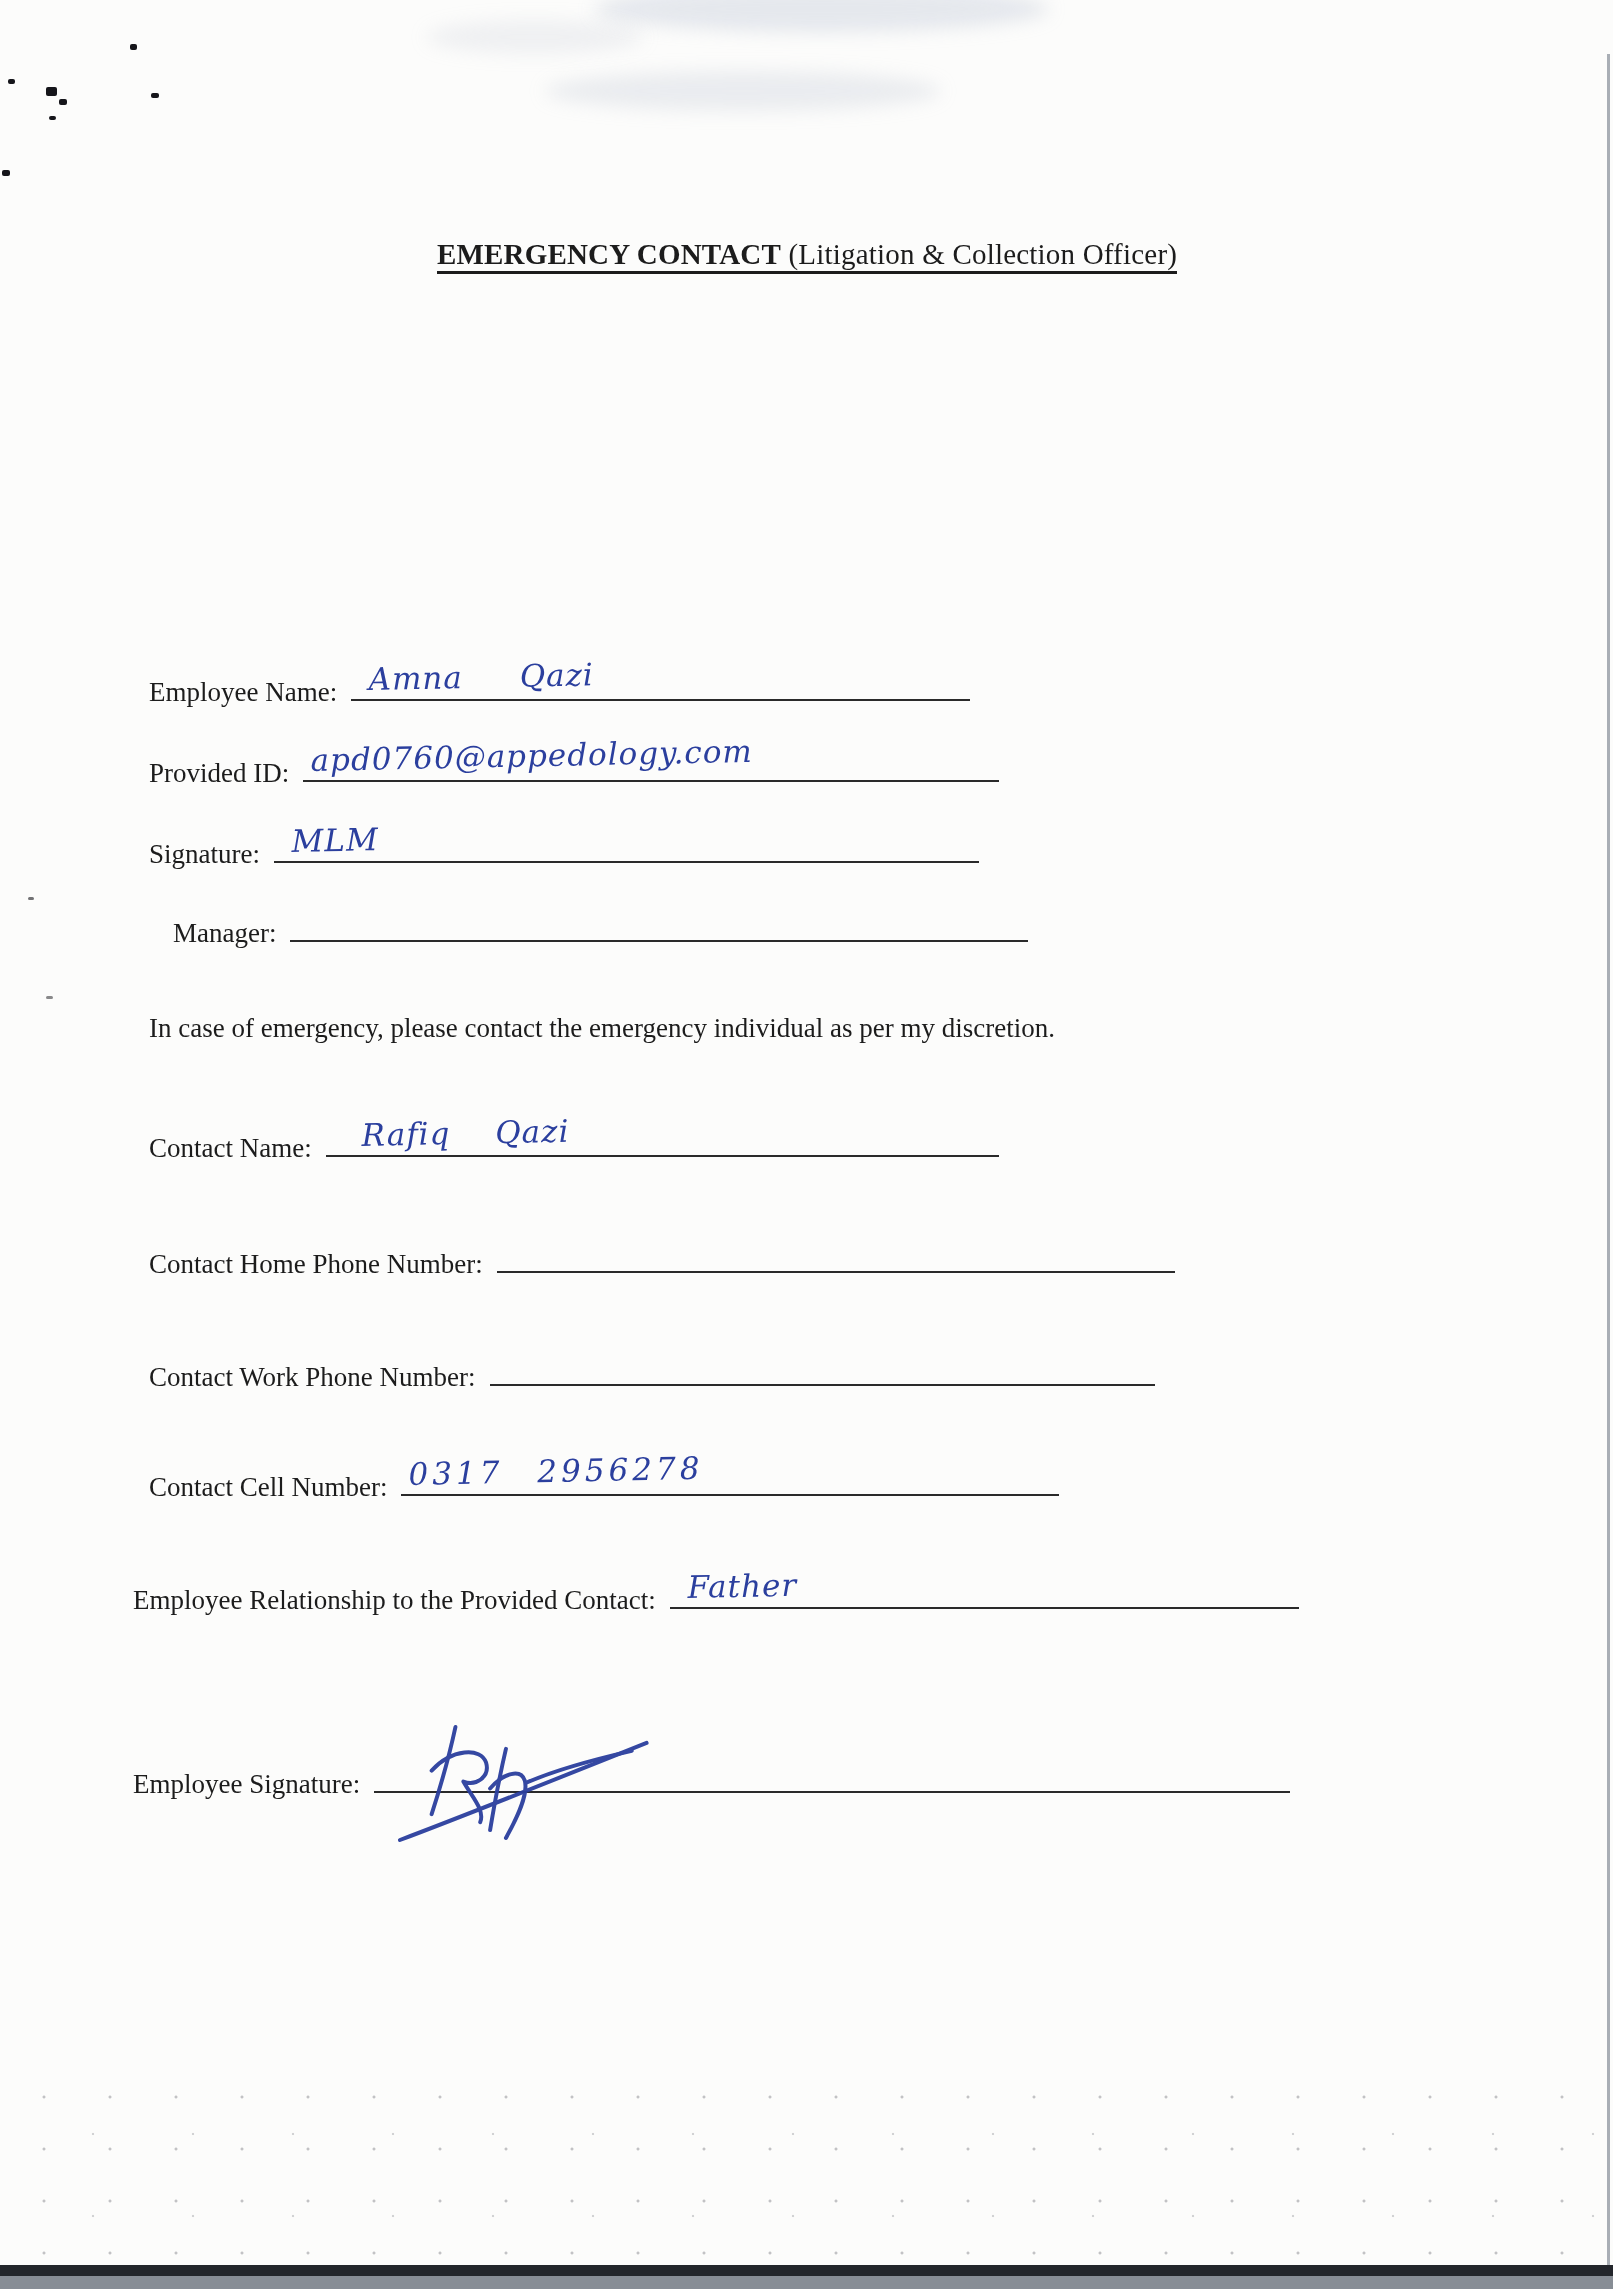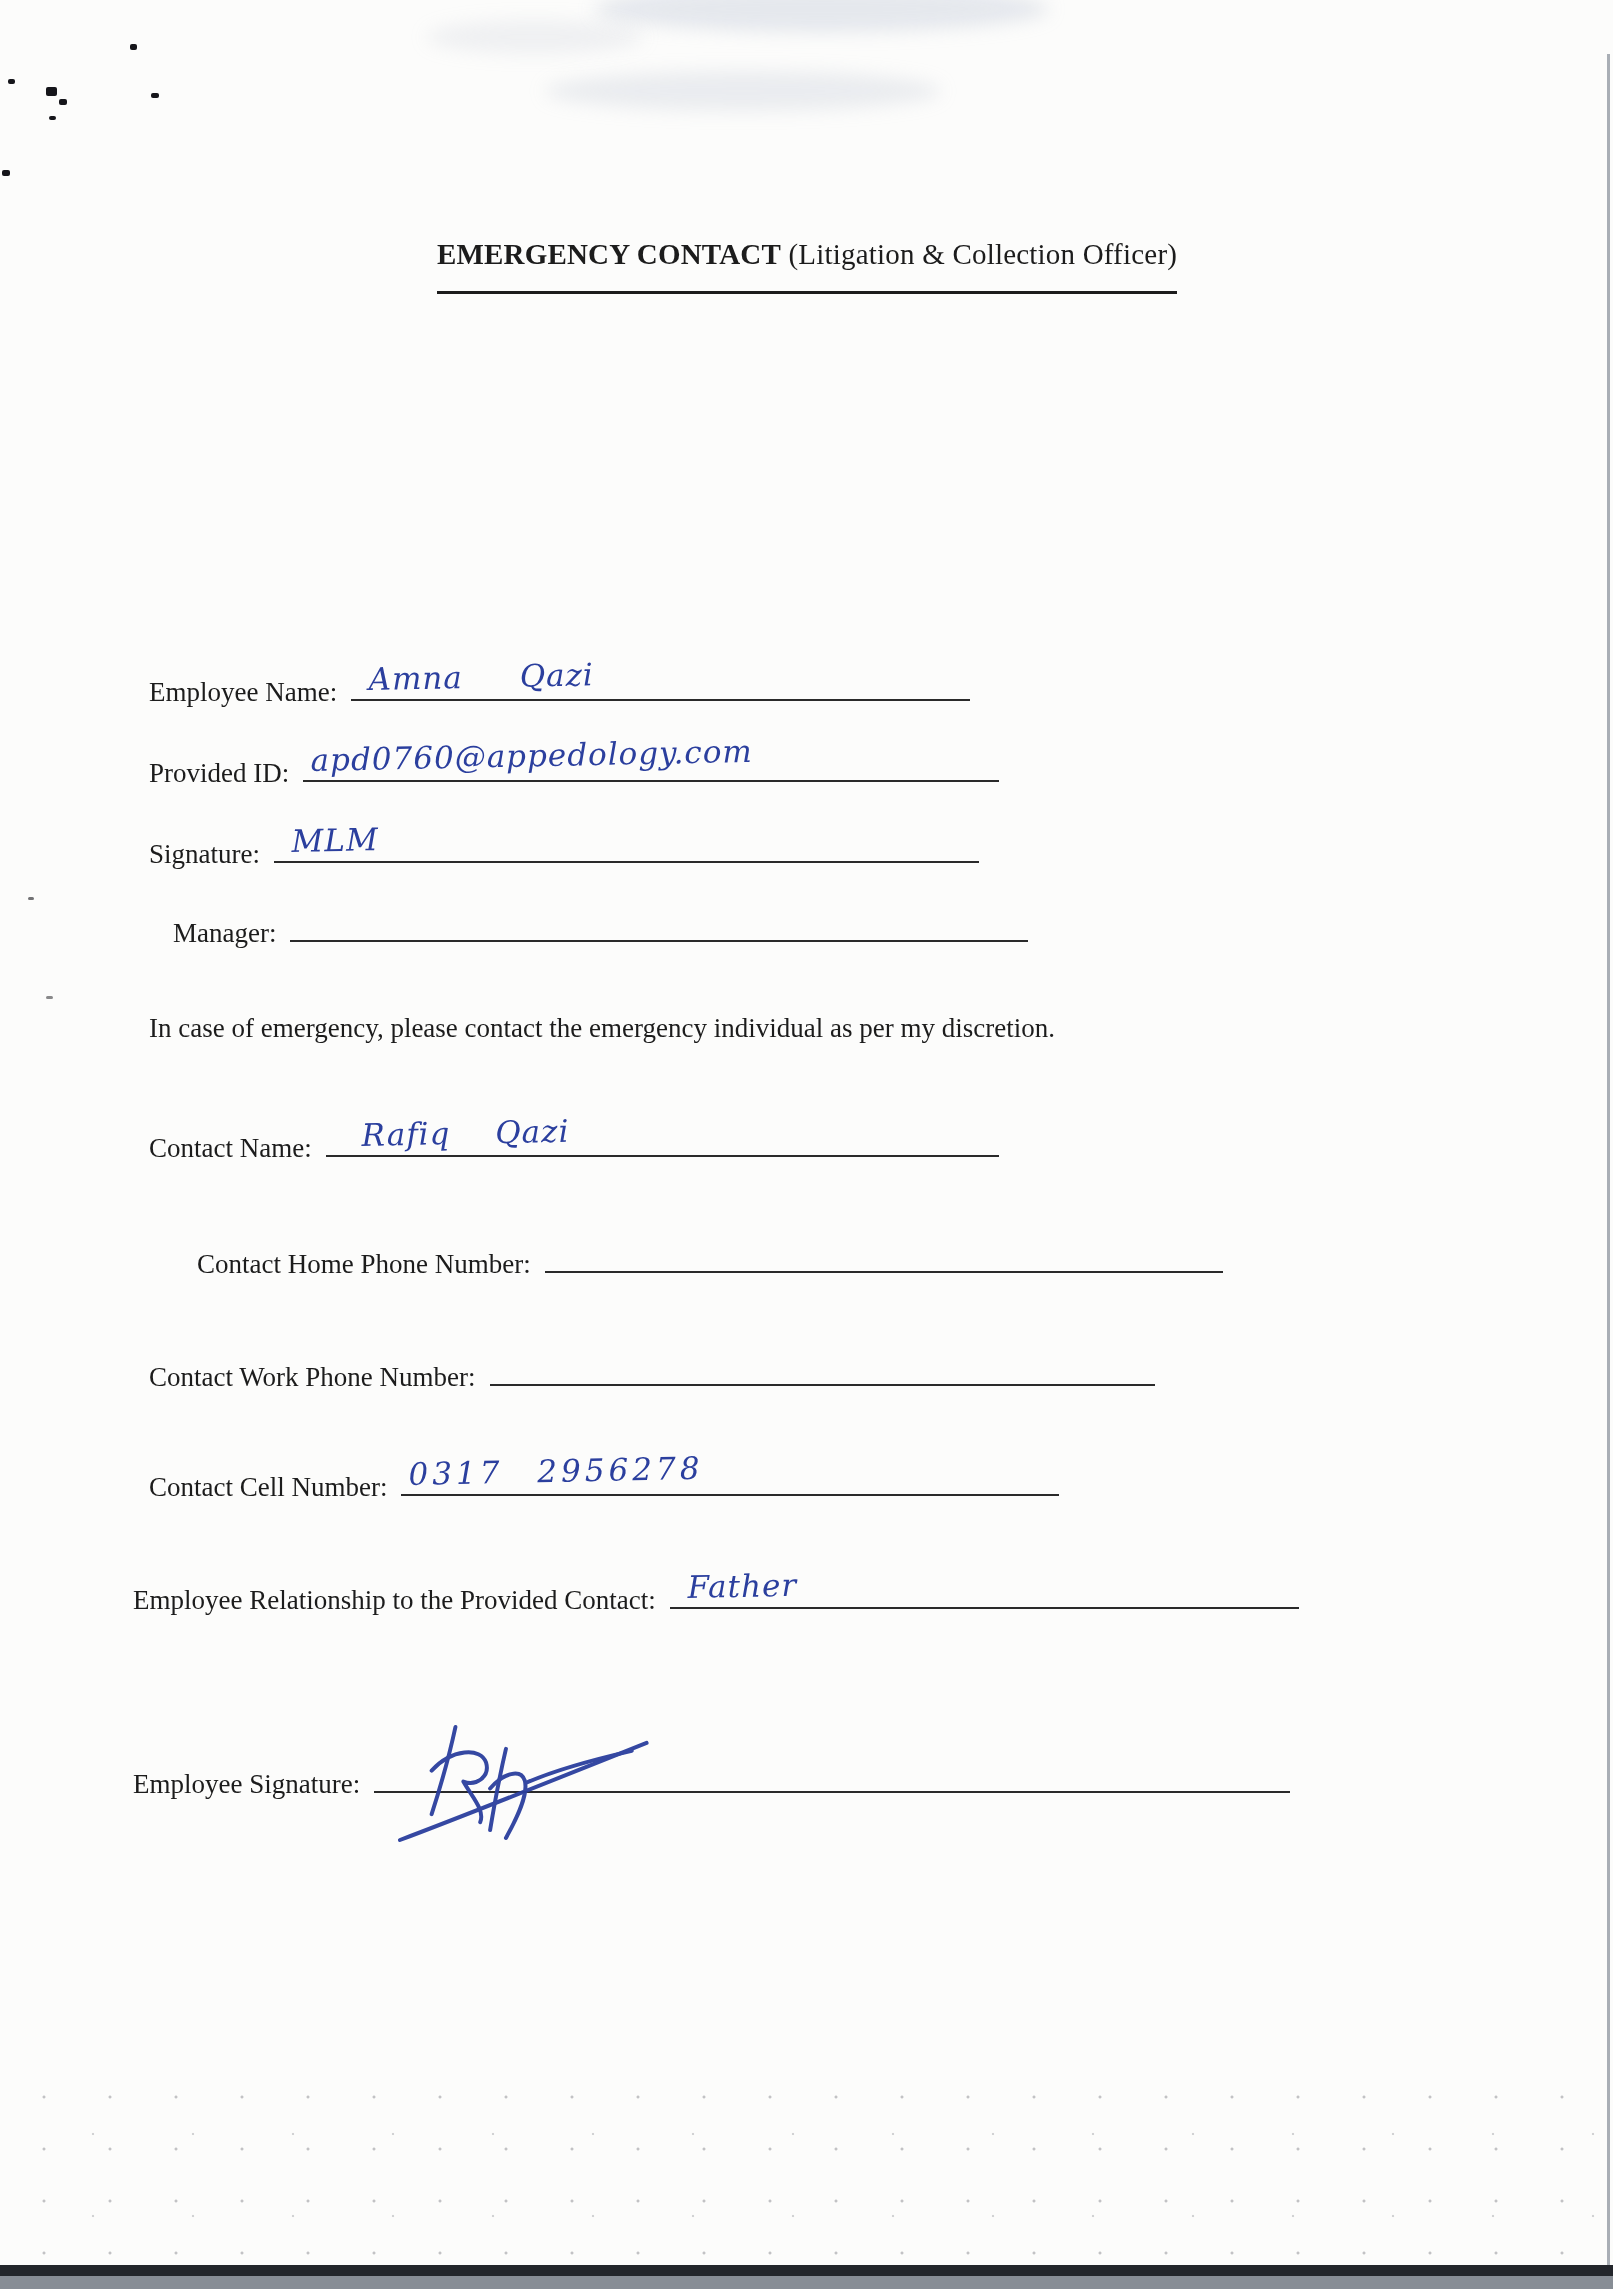--- a/index.html
+++ b/index.html
@@ -28,21 +28,21 @@
     background-position:11px 7px, 43px 29px;
   }
   
   .edge-right{position:absolute;top:54px;right:4px;width:3px;bottom:20px;background:#9aa0a8;opacity:.85;}
   .edge-bottom-dark{position:absolute;left:0;bottom:14px;width:100%;height:11px;background:#23262b;}
   .edge-bottom-gray{position:absolute;left:0;bottom:0;width:100%;height:14px;background:#878d95;}
 
   .title-wrap{position:absolute;top:238px;left:0;width:100%;text-align:center;}
   .title-inner{
     display:inline-block;font-size:29px;letter-spacing:0.2px;
-    border-bottom:3px solid #1c1c1c;padding-bottom:20px;
+    border-bottom:3px solid #1c1c1c;padding-bottom:0;
   }
   .title-strong{font-weight:700;}
   .title-rest{font-weight:400;}
 
   .para{position:absolute;left:149px;width:1319px;font-size:27px;line-height:40px;text-align:justify;}
   .para-note{top:322px;font-weight:700;}
   .note-underlined{text-decoration:underline;text-underline-offset:6px;text-decoration-thickness:2px;}
   .para-update{top:483px;font-weight:700;}
   .para-intro{top:1008px;font-weight:400;text-align:left;width:1386px;}
 
@@ -108,21 +108,21 @@
   <div class="row" style="top:906px;margin-left:24px;">
     <span class="label">Manager:</span><span class="fill" style="width:738px;"><span class="hand"></span></span>
   </div>
 
   <div class="para para-intro">In case of emergency, please contact the emergency individual as per my discretion.</div>
 
   <div class="row" style="top:1121px;">
     <span class="label">Contact Name:</span><span class="fill" style="width:673px;"><span class="hand" style="left:36px;word-spacing:34px;">Rafiq Qazi</span></span>
   </div>
 
-  <div class="row" style="top:1237px;margin-left:48px;">
+  <div class="row" style="top:1237px;">
     <span class="label">Contact Home Phone Number:</span><span class="fill" style="width:678px;"><span class="hand"></span></span>
   </div>
 
   <div class="row" style="top:1350px;">
     <span class="label">Contact Work Phone Number:</span><span class="fill" style="width:665px;"><span class="hand"></span></span>
   </div>
 
   <div class="row" style="top:1460px;">
     <span class="label">Contact Cell Number:</span><span class="fill" style="width:658px;"><span class="hand small-offset" style="letter-spacing:4px;">0317 2956278</span></span>
   </div>

